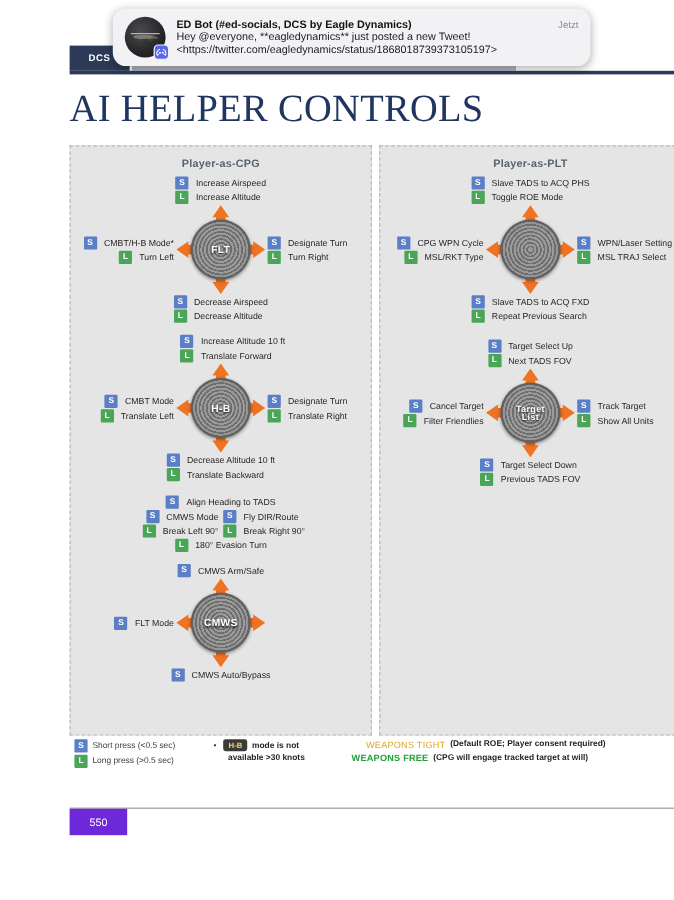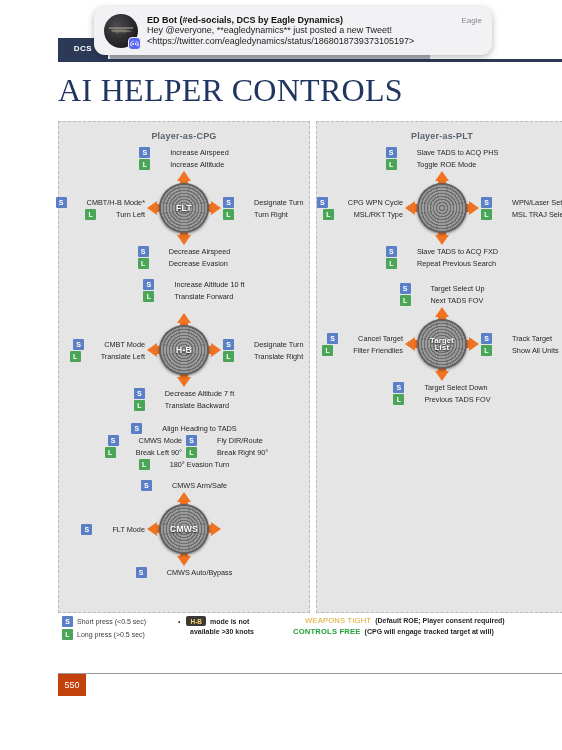--- a/index.html
+++ b/index.html
@@ -79,21 +79,21 @@
   .panel-head {
     text-align: center; font-size: 9px; font-weight: bold;
     color: #59636e; padding-top: 9px; letter-spacing: .2px;
   }
 
   
   .group { position: relative; width: 100%; }
   .row-mid { display: flex; align-items: center; justify-content: center; }
   .side { display: flex; flex-direction: column; gap: 1px; }
 
-  .kv { display: flex; align-items: center; gap: 20px; white-space: nowrap; }
+  .kv { display: flex; align-items: center; gap: 6px; white-space: nowrap; }
   .badge {
     width: 11px; height: 11px; flex: 0 0 auto;
     color: #fff; font-size: 7px; font-weight: bold;
     display: flex; align-items: center; justify-content: center;
     border-radius: 1px;
   }
   .badge.s { background: #5b7fc7; }
   .badge.l { background: #4aa656; }
   .kv-label { font-size: 7.3px; color: #231f20; }
 
@@ -154,22 +154,22 @@
     padding: 1.5px 4px; border-radius: 2px;
   }
   .bullet { font-size: 7px; color: #333; margin-right: 2px; }
   .leg-bold { font-size: 7px; font-weight: bold; color: #231f20; }
   .wt { font-size: 7.6px; font-weight: normal; color: #e0a526; letter-spacing: .2px; margin-left: 12px; }
   .wf { font-size: 7.6px; font-weight: bold; color: #21a038; letter-spacing: .2px; }
 
   
   .footer-rule { position: absolute; left: 58px; top: 673px; width: 504px; height: 1px; background: #9a9a9a; }
   .page-num {
-    position: absolute; left: 58px; top: 674px; width: 28px; height: 22px;
-    background: #c2410c; color: #fff; font-size: 9px;
+    position: absolute; left: 58px; top: 674px; width: 48px; height: 22px;
+    background: #6d28d9; color: #fff; font-size: 9px;
     display: flex; align-items: center; justify-content: center;
   }
 </style>
 </head>
 <body>
 
 <div id="page">
 
   <div class="tabstrip">
     <div class="tab-ghost"></div>
@@ -189,21 +189,21 @@
         <svg width="9" height="7" viewBox="0 0 9 7">
           <path d="M3 1.2 C2 1.4 1.2 2 .9 3.3 C.6 4.6 .8 5.6 1.2 6 C1.6 5.6 2 5.3 2 5.3 M6 1.2 C7 1.4 7.8 2 8.1 3.3 C8.4 4.6 8.2 5.6 7.8 6 C7.4 5.6 7 5.3 7 5.3" stroke="#fff" stroke-width=".9" fill="none" stroke-linecap="round"></path>
           <circle cx="3.3" cy="3.9" r=".85" fill="#fff"></circle>
           <circle cx="5.7" cy="3.9" r=".85" fill="#fff"></circle>
         </svg>
       </div>
     </div>
     <div class="notif-body">
       <div class="notif-titlerow">
         <div class="notif-title">ED Bot (#ed-socials, DCS by Eagle Dynamics)</div>
-        <div class="notif-time">Eagle</div>
+        <div class="notif-time">Jetzt</div>
       </div>
       <div class="notif-line">Hey @everyone, **eagledynamics** just posted a new Tweet!</div>
       <div class="notif-line">&lt;https://twitter.com/eagledynamics/status/1868018739373105197&gt;</div>
     </div>
   </div>
 
   <div class="page-title">AI HELPER CONTROLS</div>
 
   <div class="panels" id="panels">
       <div class="panel">
@@ -255,26 +255,26 @@
                 </div>
               </div>
             </div>
             <div class="side" style="margin: 1px auto 0px; width: max-content;">
               <div class="kv">
                 <span class="badge s">S</span>
                 <span class="kv-label">Decrease Airspeed</span>
               </div>
               <div class="kv">
                 <span class="badge l">L</span>
-                <span class="kv-label">Decrease Evasion</span>
+                <span class="kv-label">Decrease Altitude</span>
               </div>
             </div>
           </div>
           <div class="group" style="margin-top: 10px;">
-            <div class="side" style="margin: 0px auto 11px; width: max-content; padding-left: 20px;">
+            <div class="side" style="margin: 0px auto 1px; width: max-content; padding-left: 20px;">
               <div class="kv">
                 <span class="badge s">S</span>
                 <span class="kv-label">Increase Altitude 10 ft</span>
               </div>
               <div class="kv">
                 <span class="badge l">L</span>
                 <span class="kv-label">Translate Forward</span>
               </div>
             </div>
             <div class="row-mid">
@@ -308,21 +308,21 @@
                 </div>
                 <div class="kv">
                   <span class="badge l">L</span>
                   <span class="kv-label">Translate Right</span>
                 </div>
               </div>
             </div>
             <div class="side" style="margin: 1px auto 0px; width: max-content;">
               <div class="kv">
                 <span class="badge s">S</span>
-                <span class="kv-label">Decrease Altitude 7 ft</span>
+                <span class="kv-label">Decrease Altitude 10 ft</span>
               </div>
               <div class="kv">
                 <span class="badge l">L</span>
                 <span class="kv-label">Translate Backward</span>
               </div>
             </div>
           </div>
           <div class="group" style="margin-top: 10px;">
             <div class="side" style="margin: 12px auto 1px; width: max-content;">
               <div class="kv">
@@ -536,21 +536,21 @@
       <div class="leg-line" style="padding-left:12px">
         <span class="leg-bold">available &gt;30 knots</span>
       </div>
     </div>
     <div class="leg-col leg-c" id="leg-roe">
         <div class="leg-line">
           <span class="wt">WEAPONS TIGHT</span>
           <span class="leg-bold">(Default ROE; Player consent required)</span>
         </div>
         <div class="leg-line">
-          <span class="wf">CONTROLS FREE</span>
+          <span class="wf">WEAPONS FREE</span>
           <span class="leg-bold">(CPG will engage tracked target at will)</span>
         </div>
       </div>
   </div>
 
   <div class="footer-rule"></div>
   <div class="page-num">550</div>
 </div>
 
 </body></html>

